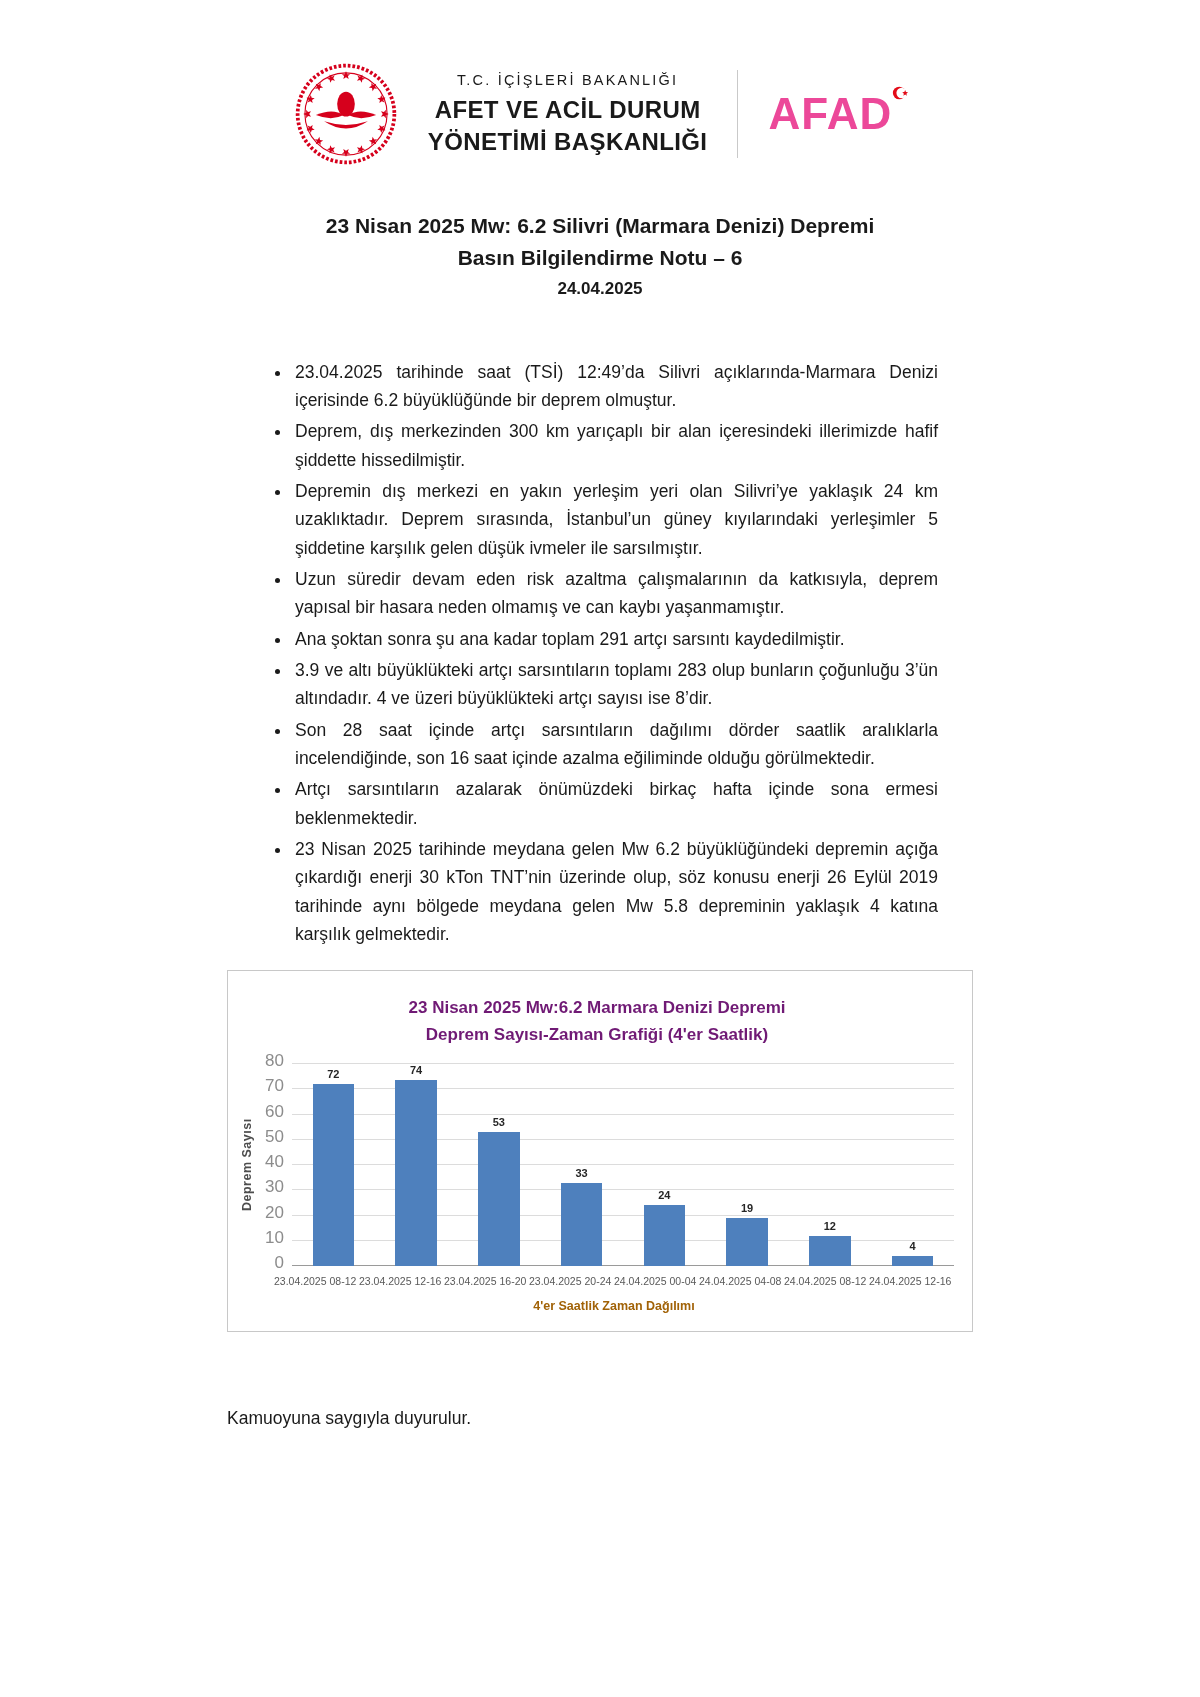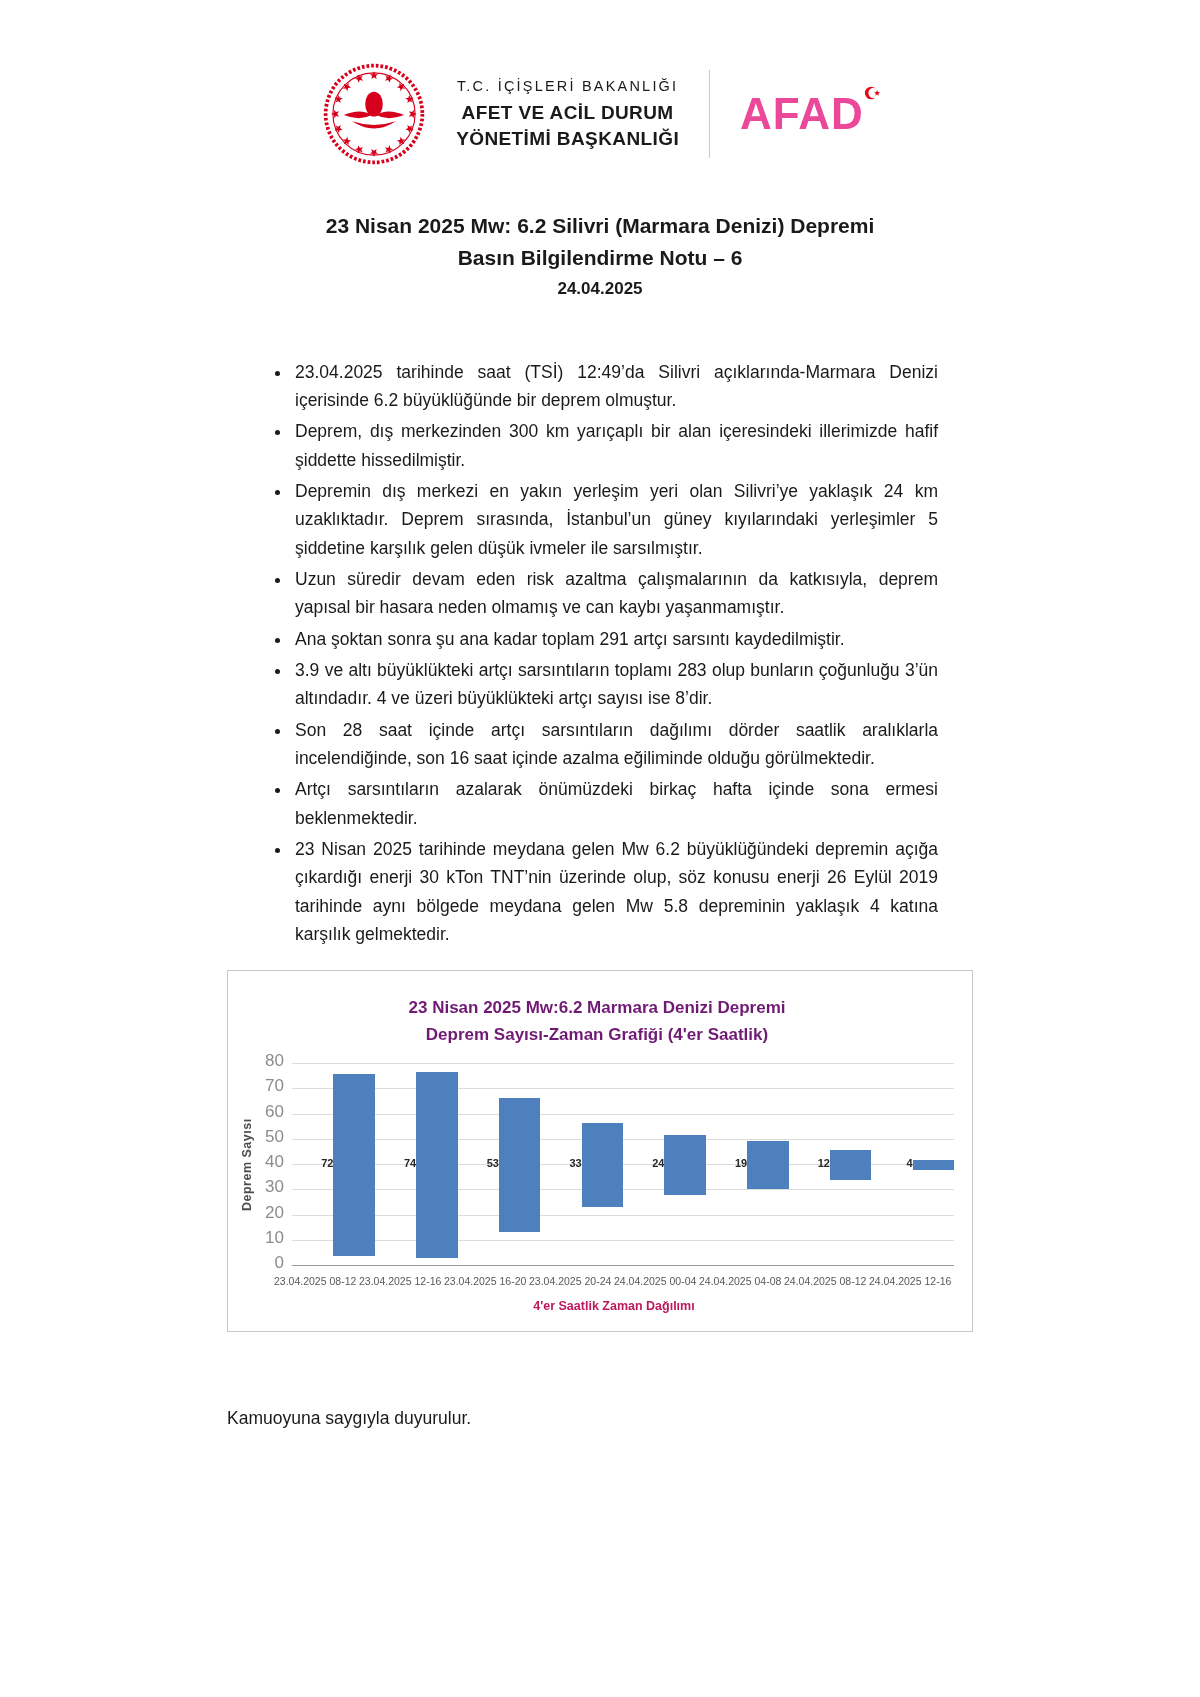--- a/index.html
+++ b/index.html
@@ -11,21 +11,21 @@
   }
 
   
   .header-row {
     display: flex; align-items: center; justify-content: center;
     gap: 30px; padding-top: 62px;
   }
   .seal-svg { width: 104px; height: 104px; display: block; }
   .ministry-block { text-align: center; line-height: 1.32; }
   .ministry-line1 { font-size: 14.5px; letter-spacing: 2.2px; font-weight: 500; margin-bottom: 4px; }
-  .ministry-line2, .ministry-line3 { font-size: 19px; font-weight: bold; letter-spacing: 0.4px; }
+  .ministry-line2, .ministry-line3 { font-size: 24px; font-weight: bold; letter-spacing: 0.4px; }
   .header-divider { width: 1px; height: 88px; background: #c9c9c9; }
   .afad-block { position: relative; padding-right: 14px; }
   .afad-text { font-size: 44px; font-weight: 800; color: #ec4899; letter-spacing: 1px; line-height: 1; }
   .afad-mark { position: absolute; top: -8px; right: -4px; width: 18px; height: 18px; }
 
   
   .title-block { text-align: center; margin-top: 44px; line-height: 1.5; }
   .title-line { font-size: 21px; font-weight: bold; }
   .title-date { font-size: 17px; font-weight: bold; margin-top: 3px; }
 
@@ -53,28 +53,28 @@
   .y-tick {
     position: absolute; right: 8px; font-size: 17px; color: #8c8c8c; line-height: 1;
   }
   .plot-area { flex: 1; position: relative; height: 202px; }
   .gridline { position: absolute; left: 0; right: 0; height: 1px; background: #dcdcdc; }
   .gridline.baseline { background: #9a9a9a; }
   .bars-row {
     position: absolute; inset: 0; display: flex; align-items: flex-end; z-index: 2;
   }
   .bar-slot {
-    flex: 1; height: 100%; display: flex; flex-direction: row;
+    flex: 1; height: 100%; display: flex; flex-direction: column;
     justify-content: flex-end; align-items: center;
   }
   .bar-value { font-size: 11px; font-weight: bold; color: #262626; margin-bottom: 4px; }
   .bar { width: 50%; }
   .x-axis-row { display: flex; margin-left: 34px; padding-top: 9px; }
   .x-tick { flex: 1; text-align: left; font-size: 10.5px; color: #595959; white-space: nowrap; }
-  .x-axis-title { text-align: center; margin: 12px 0 4px 34px; font-size: 12.5px; font-weight: bold; color: #be185d; }
+  .x-axis-title { text-align: center; margin: 12px 0 4px 34px; font-size: 12.5px; font-weight: bold; color: #a16207; }
 
   
   .closing-line { margin: 76px 0 0 135px; font-size: 17.5px; }
 </style>
 </head>
 <body>
 
 <div class="page">
 
   <div class="header-row">

